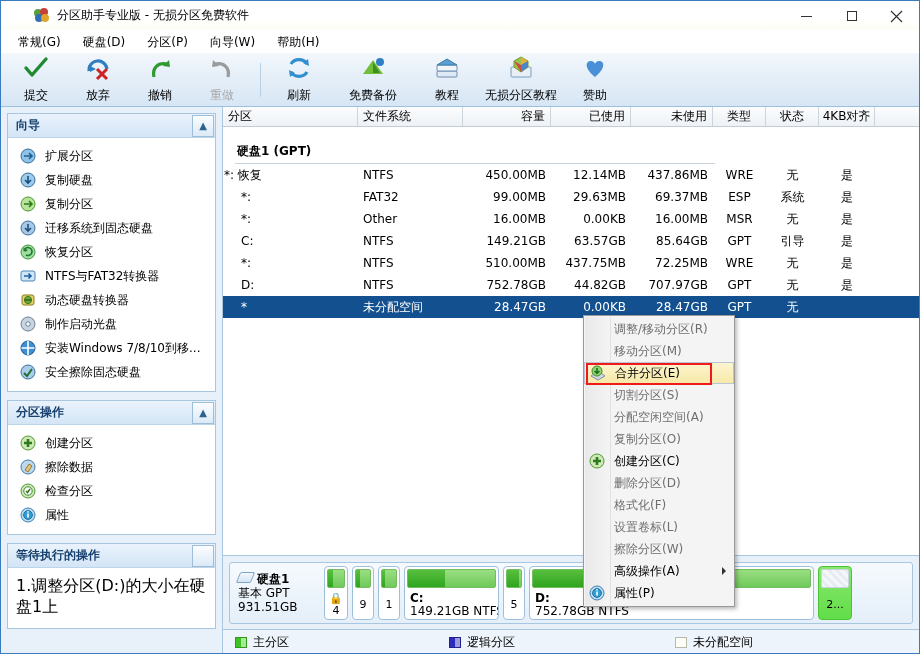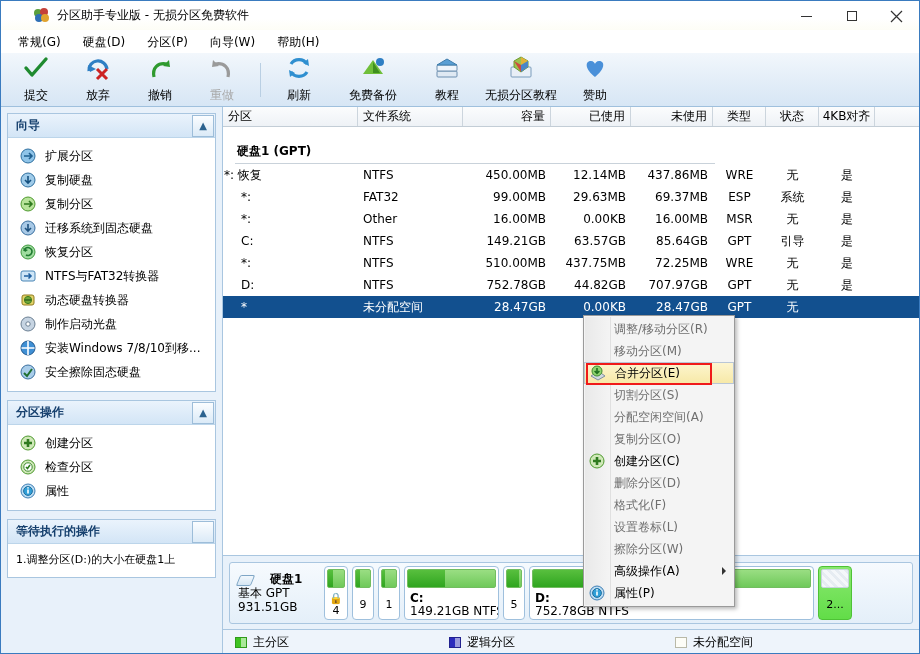--- a/index.html
+++ b/index.html
@@ -112,21 +112,21 @@
   }
   .collapse-btn.plain { color:transparent; }
   .panel-bd { padding: 6px 0 7px 0; }
   .srow {
     height: 24px; display:flex; align-items:center; padding-left:12px; gap:9px;
   }
   .srow .lbl { font-size:12px; color:#000; white-space:nowrap; overflow:hidden; }
   .sico { width:16px; height:16px; flex:none; position:relative; }
 
   .pending-bd { padding: 8px 8px 10px 8px; }
-  .pending-bd .line { font-size:11px; color:#000; }
+  .pending-bd .line { font-size:16px; color:#000; }
 
   
   .rightpane {
     flex:1; display:flex; flex-direction:column;
     background:#ffffff; border-left:1px solid #a9c6e0;
     position:relative; overflow:hidden;
   }
 
   
   .thead {
@@ -171,21 +171,21 @@
   }
   .diskbox {
     height: 62px;
     border:1px solid #a9c6e0; border-radius:3px;
     background: linear-gradient(to bottom,#f6fafe,#e4eff9);
     display:flex; align-items:center; padding: 3px 4px; gap:4px;
   }
   .diskinfo {
     width: 86px; flex:none; padding-left:4px; line-height:14px;
   }
-  .diskinfo .l1 { display:flex; align-items:flex-end; gap:17px; font-weight:bold; font-size:12px; }
+  .diskinfo .l1 { display:flex; align-items:flex-start; gap:4px; font-weight:bold; font-size:12px; }
   .diskinfo .l2, .diskinfo .l3 { font-size:12px; color:#000; }
   .diskicon {
     width:15px; height:11px; flex:none;
     background: linear-gradient(to bottom,#f2f8fd,#d6e6f4);
     border:1px solid #7fa6c6;
     transform: skewX(-22deg);
     border-radius:2px;
   }
   .part {
     height: 54px; flex:none;
@@ -504,20 +504,29 @@
         </div>
         <div class="panel-bd" id="ops-list">
             <div class="srow">
               <span class="sico">
                 <svg viewBox="0 0 16 16" width="16" height="16">
                   <circle cx="8" cy="8" r="7" fill="#cfe8b8" stroke="#4f9a2f" stroke-width="1"></circle>
                   <path d="M8,4 L8,12 M4,8 L12,8" fill="none" stroke="#2f7a1f" stroke-width="2.6"></path>
                 </svg>
               </span>
               <span class="lbl">创建分区</span>
+            </div>
+            <div class="srow">
+              <span class="sico">
+                <svg viewBox="0 0 16 16" width="16" height="16">
+                  <circle cx="8" cy="8" r="7" fill="#bcd9ef" stroke="#3f7aa8" stroke-width="1"></circle>
+                  <path d="M5,11 L9,5 L12,7 L8,13 Z" fill="#e0c27a" stroke="#9a7a2f" stroke-width="1"></path>
+                </svg>
+              </span>
+              <span class="lbl">擦除数据</span>
             </div>
             <div class="srow">
               <span class="sico">
                 <svg viewBox="0 0 16 16" width="16" height="16">
                   <circle cx="8" cy="8" r="7" fill="#cfe8b8" stroke="#4f9a2f" stroke-width="1"></circle>
                   <circle cx="8" cy="8" r="4.2" fill="#ffffff" stroke="#3f8a2f" stroke-width="1"></circle>
                   <path d="M6,8 L7.5,9.5 L10,6" fill="none" stroke="#2f7a1f" stroke-width="1.6"></path>
                 </svg>
               </span>
               <span class="lbl">检查分区</span>

